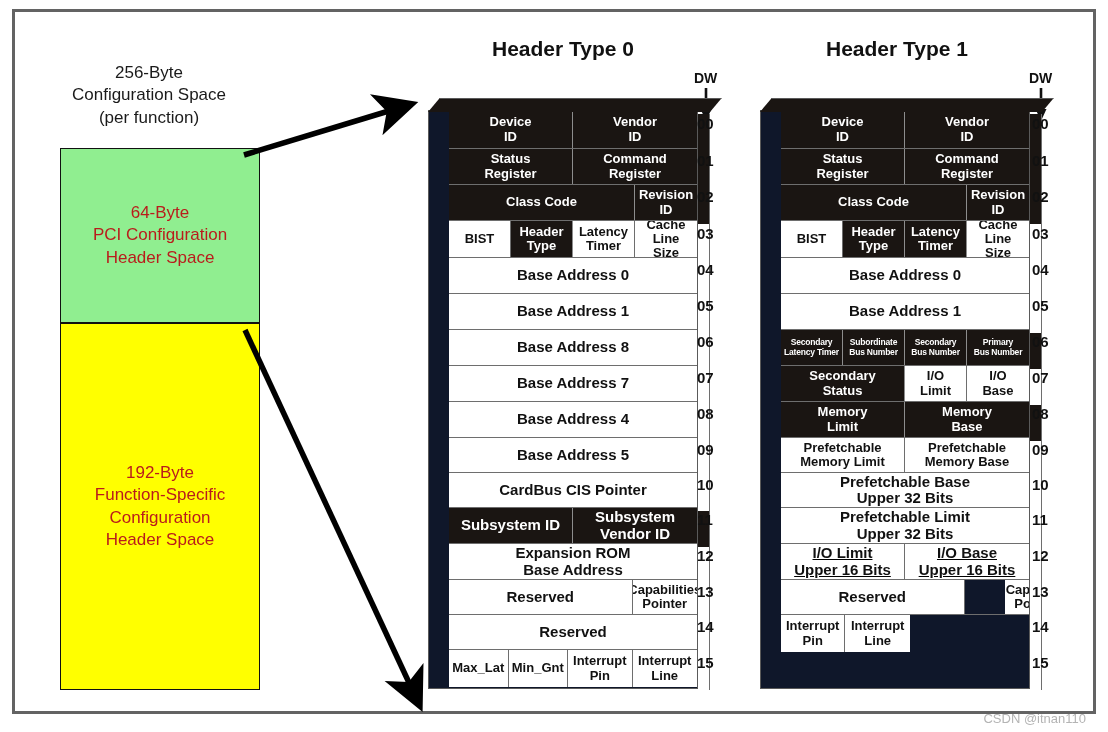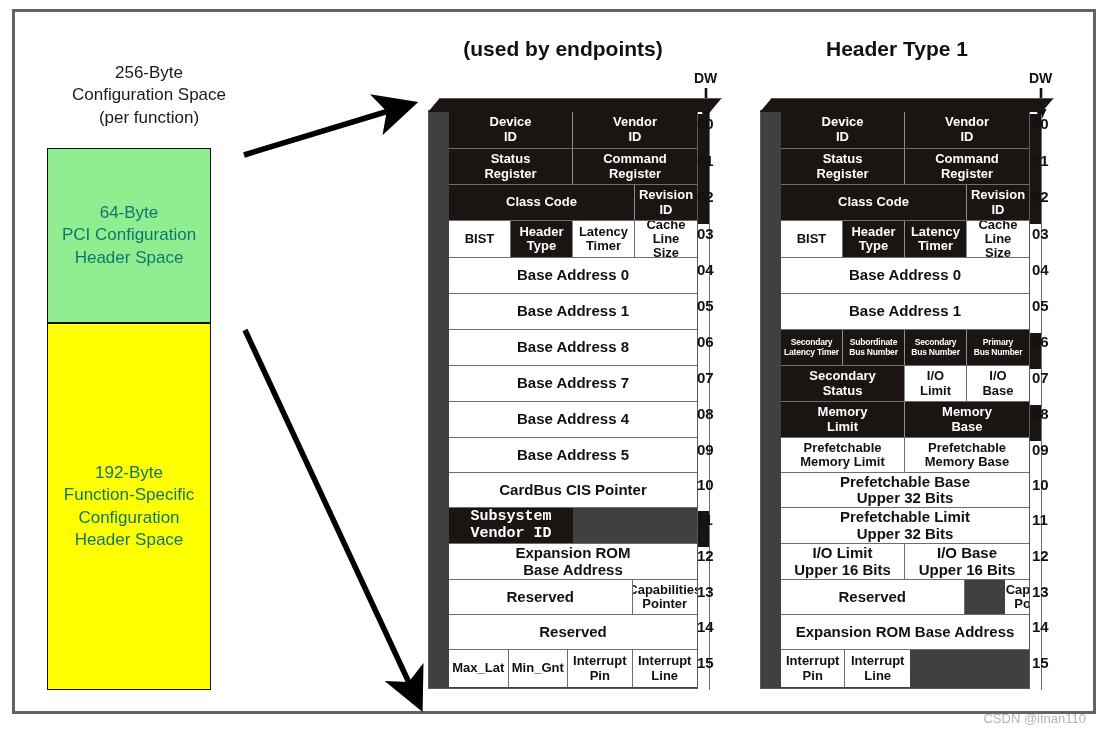--- a/index.html
+++ b/index.html
@@ -31,30 +31,30 @@
     left: 40px; top: 62px;
     width: 218px;
     text-align: center;
     font-size: 17px;
     font-weight: 400;
     color: #1a1a1a;
     line-height: 1.32;
   }
   .space-block {
     position: absolute;
-    left: 47px;
-    width: 164px;
+    left: 60px;
+    width: 200px;
     box-sizing: border-box;
     border: 1.5px solid #111;
     display: flex;
     align-items: center;
     justify-content: center;
     text-align: center;
     font-size: 17px;
-    color: #0f766e;
+    color: #b91c1c;
     line-height: 1.32;
   }
   .space-green { top: 148px; height: 175px; background: #90ee90; }
   .space-yellow { top: 323px; height: 367px; background: #ffff00; }
 
   
   .arrow-svg { position: absolute; left: 0; top: 0; width: 1108px; height: 732px; pointer-events: none; }
   .tbl-title {
     position: absolute;
     top: 36px;
@@ -69,21 +69,21 @@
     position: absolute;
     font-size: 14px;
     font-weight: bold;
     color: #111;
   }
   .reg-table {
     position: absolute;
     width: 270px;
     border: 1.5px solid #5a5a5a;
     box-sizing: border-box;
-    background: #404040;
+    background: #0f172a;
     padding-left: 20px;
   }
   .reg-row {
     display: flex;
     width: 100%;
     box-sizing: border-box;
     border-bottom: 1.2px solid #6e6e6e;
     overflow: hidden;
   }
   .reg-row:last-child { border-bottom: none; }
@@ -148,21 +148,21 @@
       <marker id="ah" markerWidth="9" markerHeight="9" refX="3" refY="4.5" orient="auto" markerUnits="strokeWidth">
         <path d="M0,0.6 L8,4.5 L0,8.4 L2,4.5 Z" fill="#000"></path>
       </marker>
     </defs>
     <line x1="244" y1="155" x2="392" y2="110" stroke="#000" stroke-width="5.5" marker-end="url(#ah)"></line>
     <line x1="245" y1="330" x2="411" y2="687" stroke="#000" stroke-width="5.5" marker-end="url(#ah)"></line>
   </svg>
 
   <div id="tables-host">
       <div class="tbl-title" style="left: 418px;">
-        <div>(used by endpoints)</div>
+        <div>Header Type 0</div>
       </div>
       <div class="dw-label" style="left: 694px; top: 70px;">DW</div>
       <svg width="24" height="34" viewBox="0 0 24 34" style="position: absolute; left: 698px; top: 88px;">
         <line x1="8" y1="0" x2="8" y2="24" stroke="#111" stroke-width="2.6"></line>
         <path d="M8,33 L2.5,21 L13.5,21 Z" fill="#111"></path>
       </svg>
       <div class="reg-table" style="left: 428px; top: 110px; height: 579px;">
         <div class="reg-row" style="height: 38px;">
           <div class="cell dark" style="width: 50%; flex: 0 0 50%;">Device<br>ID</div>
           <div class="cell dark" style="width: 50%; flex: 0 0 50%;">Vendor<br>ID</div>
@@ -196,21 +196,22 @@
         <div class="reg-row" style="height: 36px;">
           <div class="cell big" style="width: 100%; flex: 0 0 100%;">Base Address 4</div>
         </div>
         <div class="reg-row" style="height: 35px;">
           <div class="cell big" style="width: 100%; flex: 0 0 100%;">Base Address 5</div>
         </div>
         <div class="reg-row" style="height: 35px;">
           <div class="cell big" style="width: 100%; flex: 0 0 100%; text-align: center;">CardBus CIS Pointer</div>
         </div>
         <div class="reg-row" style="height: 36px;">
-          <div class="cell dark big" style="width: 50%; flex: 0 0 50%; font-family: Liberation Mono, monospace;">Subsystem<br>Vendor ID</div>
+          <div class="cell dark big" style="width: 50%; flex: 0 0 50%;">Subsystem ID</div>
+          <div class="cell dark big" style="width: 50%; flex: 0 0 50%;">Subsystem<br>Vendor ID</div>
         </div>
         <div class="reg-row" style="height: 36px;">
           <div class="cell big" style="width: 100%; flex: 0 0 100%;">Expansion ROM<br>Base Address</div>
         </div>
         <div class="reg-row" style="height: 35px;">
           <div class="cell big" style="width: 74%; flex: 0 0 74%;">Reserved</div>
           <div class="cell" style="width: 26%; flex: 0 0 26%;">Capabilities<br>Pointer</div>
         </div>
         <div class="reg-row" style="height: 35px;">
           <div class="cell big" style="width: 100%; flex: 0 0 100%;">Reserved</div>
@@ -308,30 +309,27 @@
         <div class="reg-row" style="height: 35px;">
           <div class="cell" style="width: 50%; flex: 0 0 50%;">Prefetchable<br>Memory Limit</div>
           <div class="cell" style="width: 50%; flex: 0 0 50%;">Prefetchable<br>Memory Base</div>
         </div>
         <div class="reg-row" style="height: 35px;">
           <div class="cell big" style="width: 100%; flex: 0 0 100%;">Prefetchable Base<br>Upper 32 Bits</div>
         </div>
         <div class="reg-row" style="height: 36px;">
           <div class="cell big" style="width: 100%; flex: 0 0 100%;">Prefetchable Limit<br>Upper 32 Bits</div>
         </div>
-        <div class="reg-row" style="height: 36px;">
+        <div class="reg-row" style="height: 36px; text-decoration: underline;">
           <div class="cell big" style="width: 50%; flex: 0 0 50%;">I/O Limit<br>Upper 16 Bits</div>
           <div class="cell big" style="width: 50%; flex: 0 0 50%;">I/O Base<br>Upper 16 Bits</div>
         </div>
         <div class="reg-row" style="height: 35px;">
           <div class="cell big" style="width: 74%; flex: 0 0 74%;">Reserved</div>
           <div class="cell" style="width: 26%; flex: 0 0 26%; margin-left: 40px;">Capability<br>Pointer</div>
-        </div>
-        <div class="reg-row" style="height: 35px;">
-          <div class="cell big" style="width: 100%; flex: 0 0 100%;">Expansion ROM Base Address</div>
         </div>
         <div class="reg-row" style="height: 37px;">
           <div class="cell" style="width: 26%; flex: 0 0 26%;">Interrupt<br>Pin</div>
           <div class="cell" style="width: 26%; flex: 0 0 26%;">Interrupt<br>Line</div>
         </div>
       </div>
       <div class="side-3d" style="left: 1030px; top: 114px; height: 576px;">
         <div class="side-seg dark" style="top: 0px; height: 38px; border-right: 1.2px solid rgb(110, 110, 110); box-sizing: border-box;"></div>
         <div class="side-seg dark" style="top: 38px; height: 36px; border-right: 1.2px solid rgb(110, 110, 110); box-sizing: border-box;"></div>
         <div class="side-seg dark" style="top: 74px; height: 36px; border-right: 1.2px solid rgb(110, 110, 110); box-sizing: border-box;"></div>

